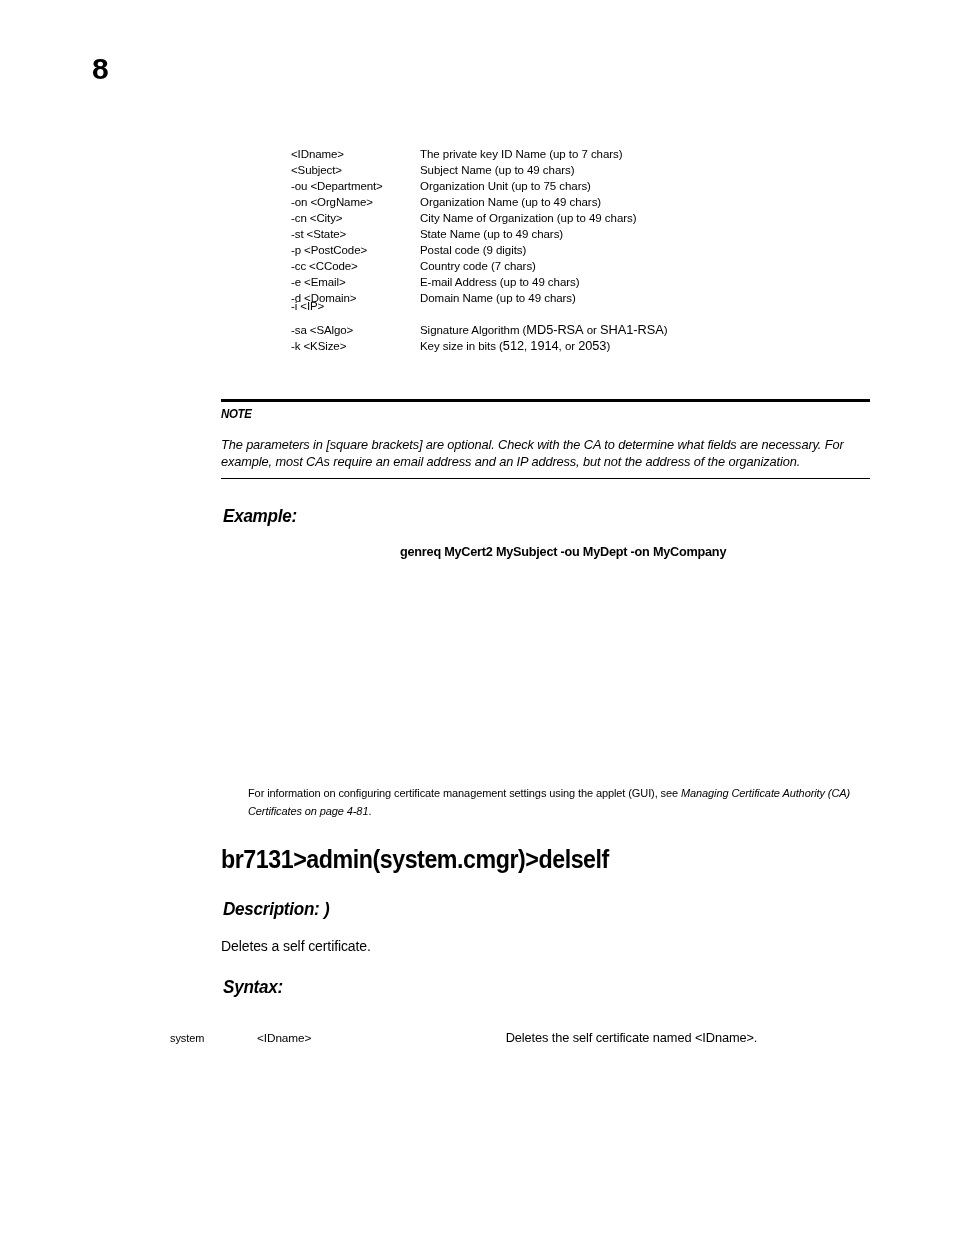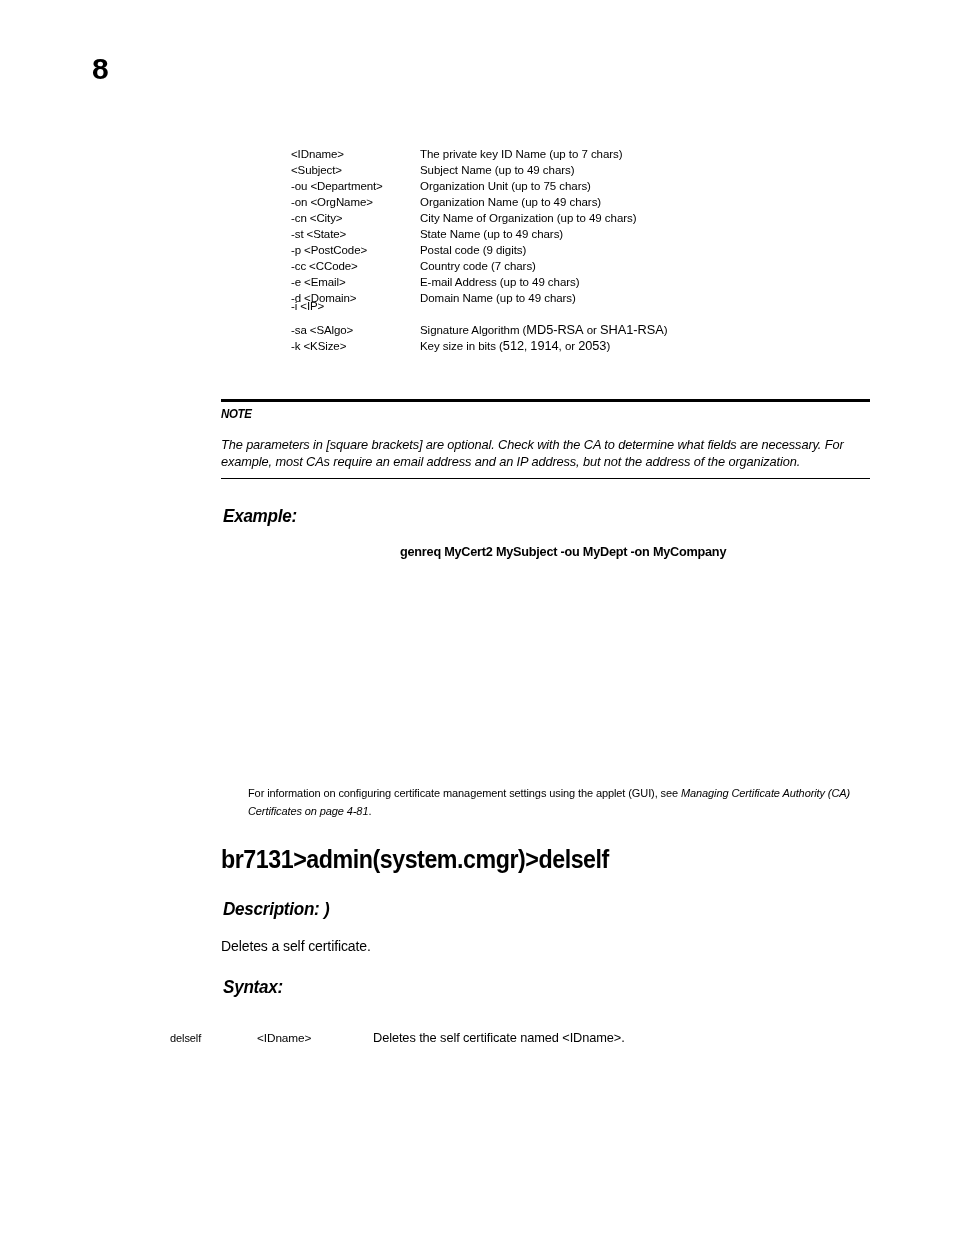--- a/index.html
+++ b/index.html
@@ -186,20 +186,21 @@
   .syntax-arg {
     width: 116px;
     flex: 0 0 116px;
     font-size: 11.8px;
     letter-spacing: -0.1px;
   }
   .syntax-desc {
     flex: 1 1 auto;
     font-size: 12.8px;
     letter-spacing: -0.1px;
+    text-align: center;
   }
 </style>
 </head>
 <body>
 
 <div class="page">
 
   <div class="page-number">8</div>
 
   <div class="param-list">
@@ -271,18 +272,18 @@
 
   <div class="cmd-heading">br7131&gt;admin(system.cmgr)&gt;delself</div>
 
   <div class="sec-heading" id="heading-description">Description: )</div>
 
   <div class="body-para">Deletes a self certificate.</div>
 
   <div class="sec-heading" id="heading-syntax">Syntax:</div>
 
   <div class="syntax-row">
-    <span class="syntax-cmd">delself</span>
+    <span class="syntax-cmd">system</span>
     <span class="syntax-arg">&lt;IDname&gt;</span>
     <span class="syntax-desc">Deletes the self certificate named &lt;IDname&gt;.</span>
   </div>
 
 </div>
 
 </body></html>

